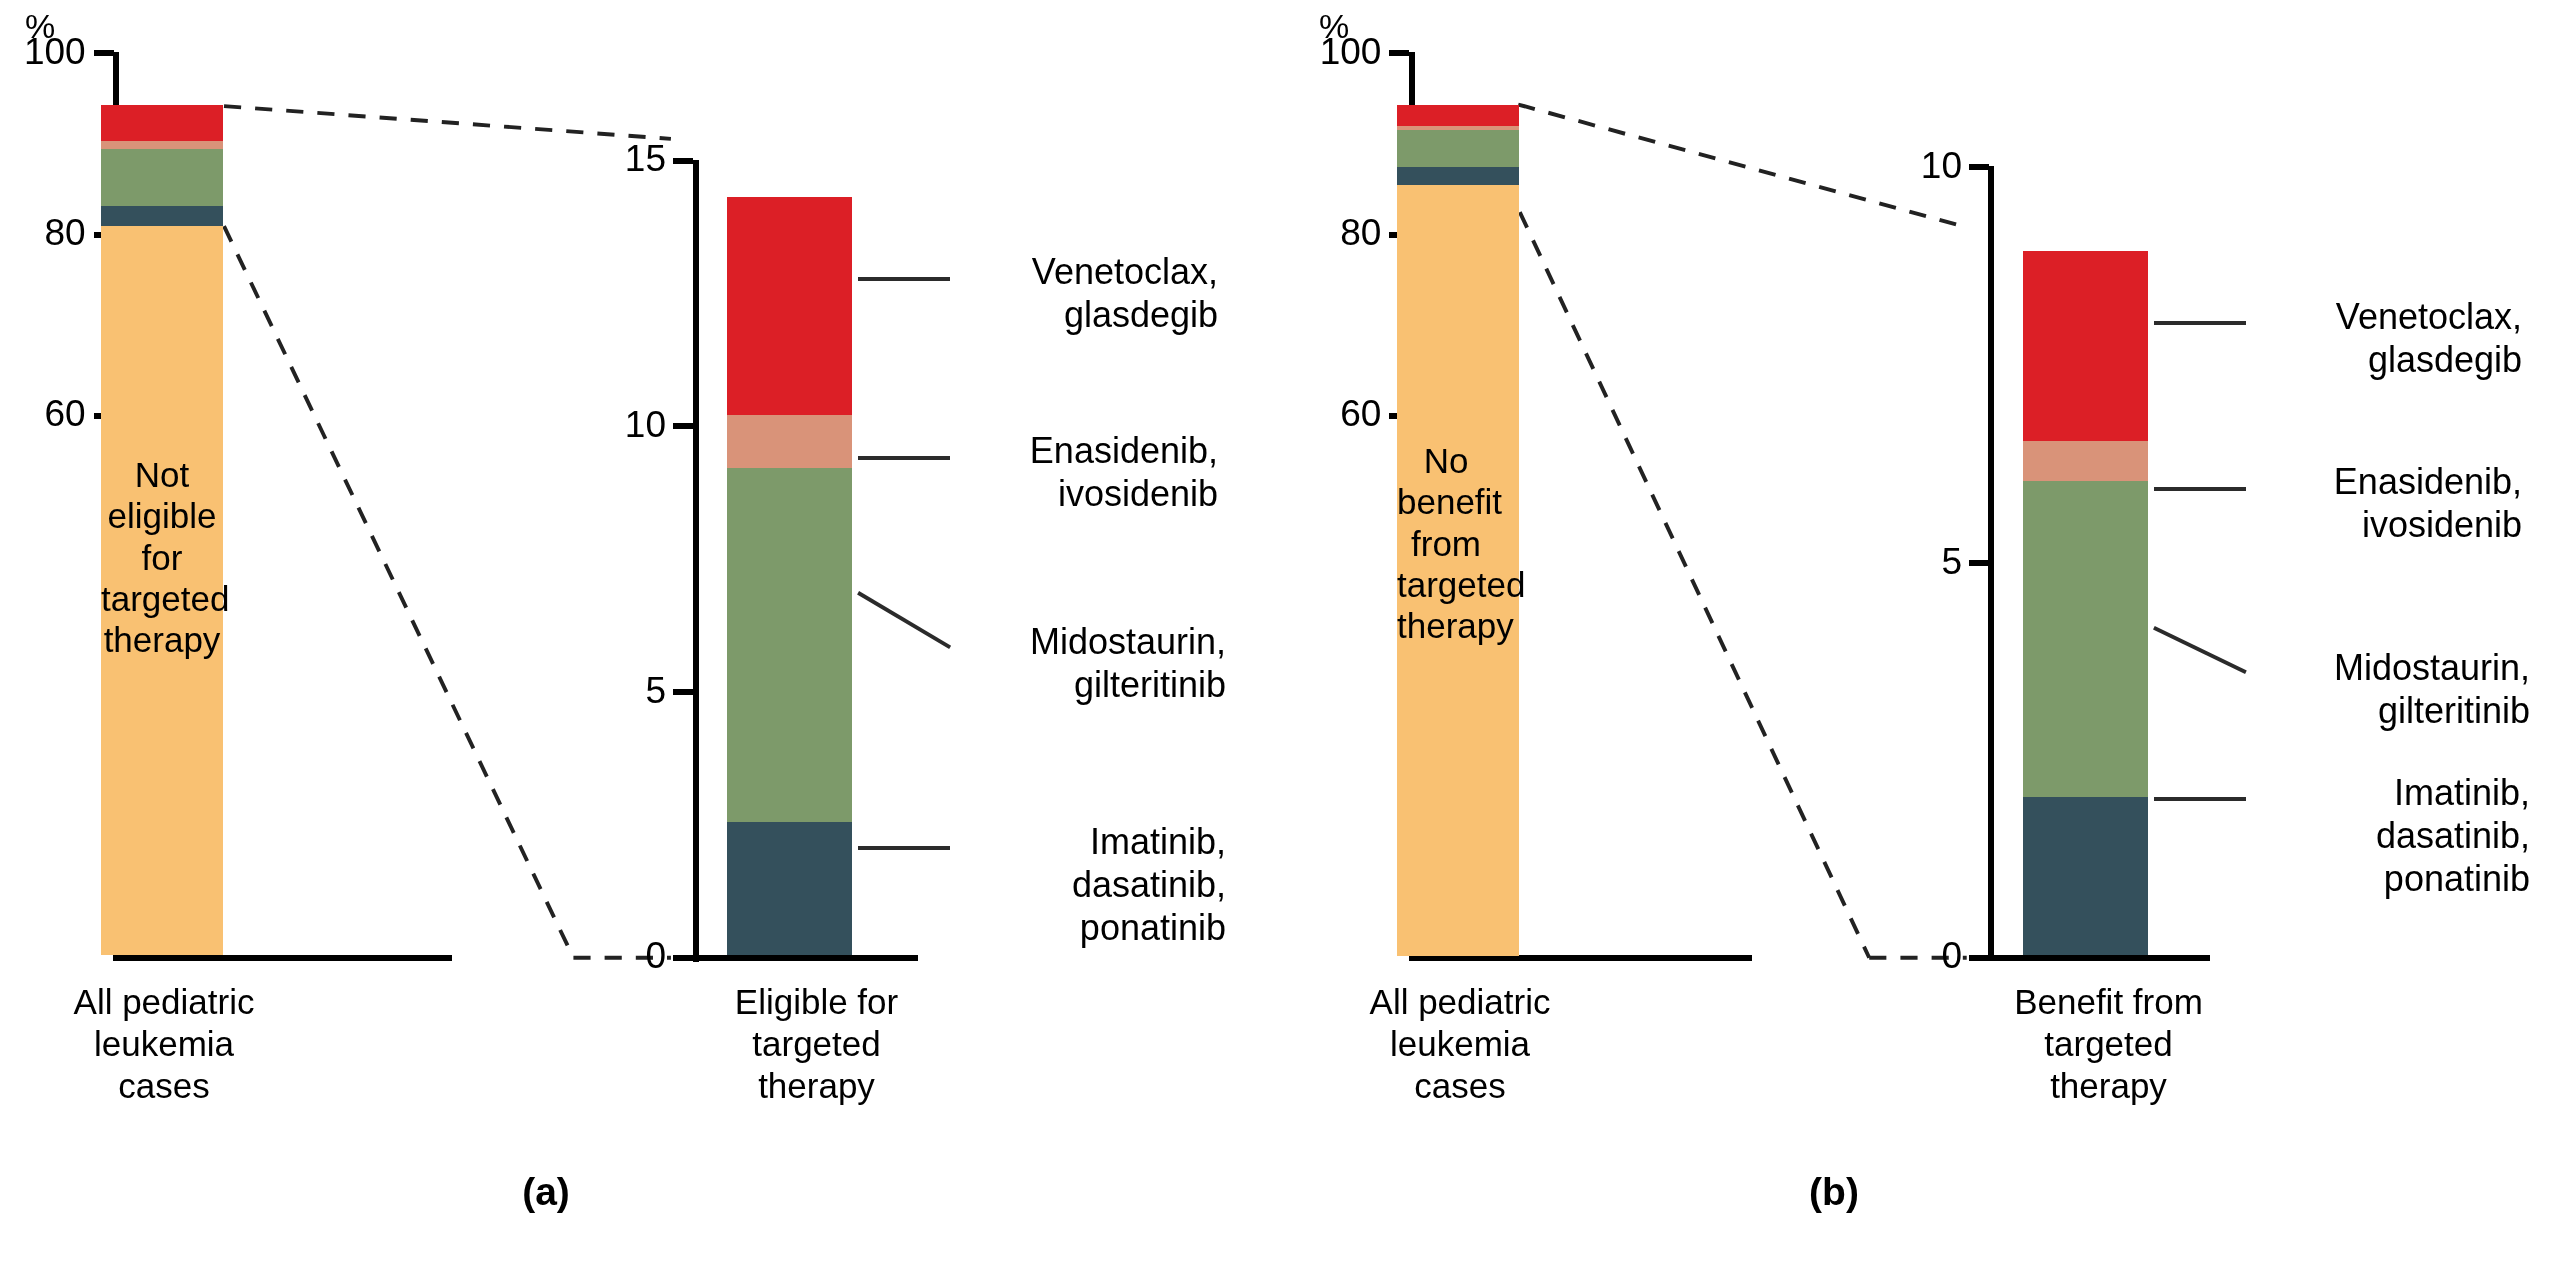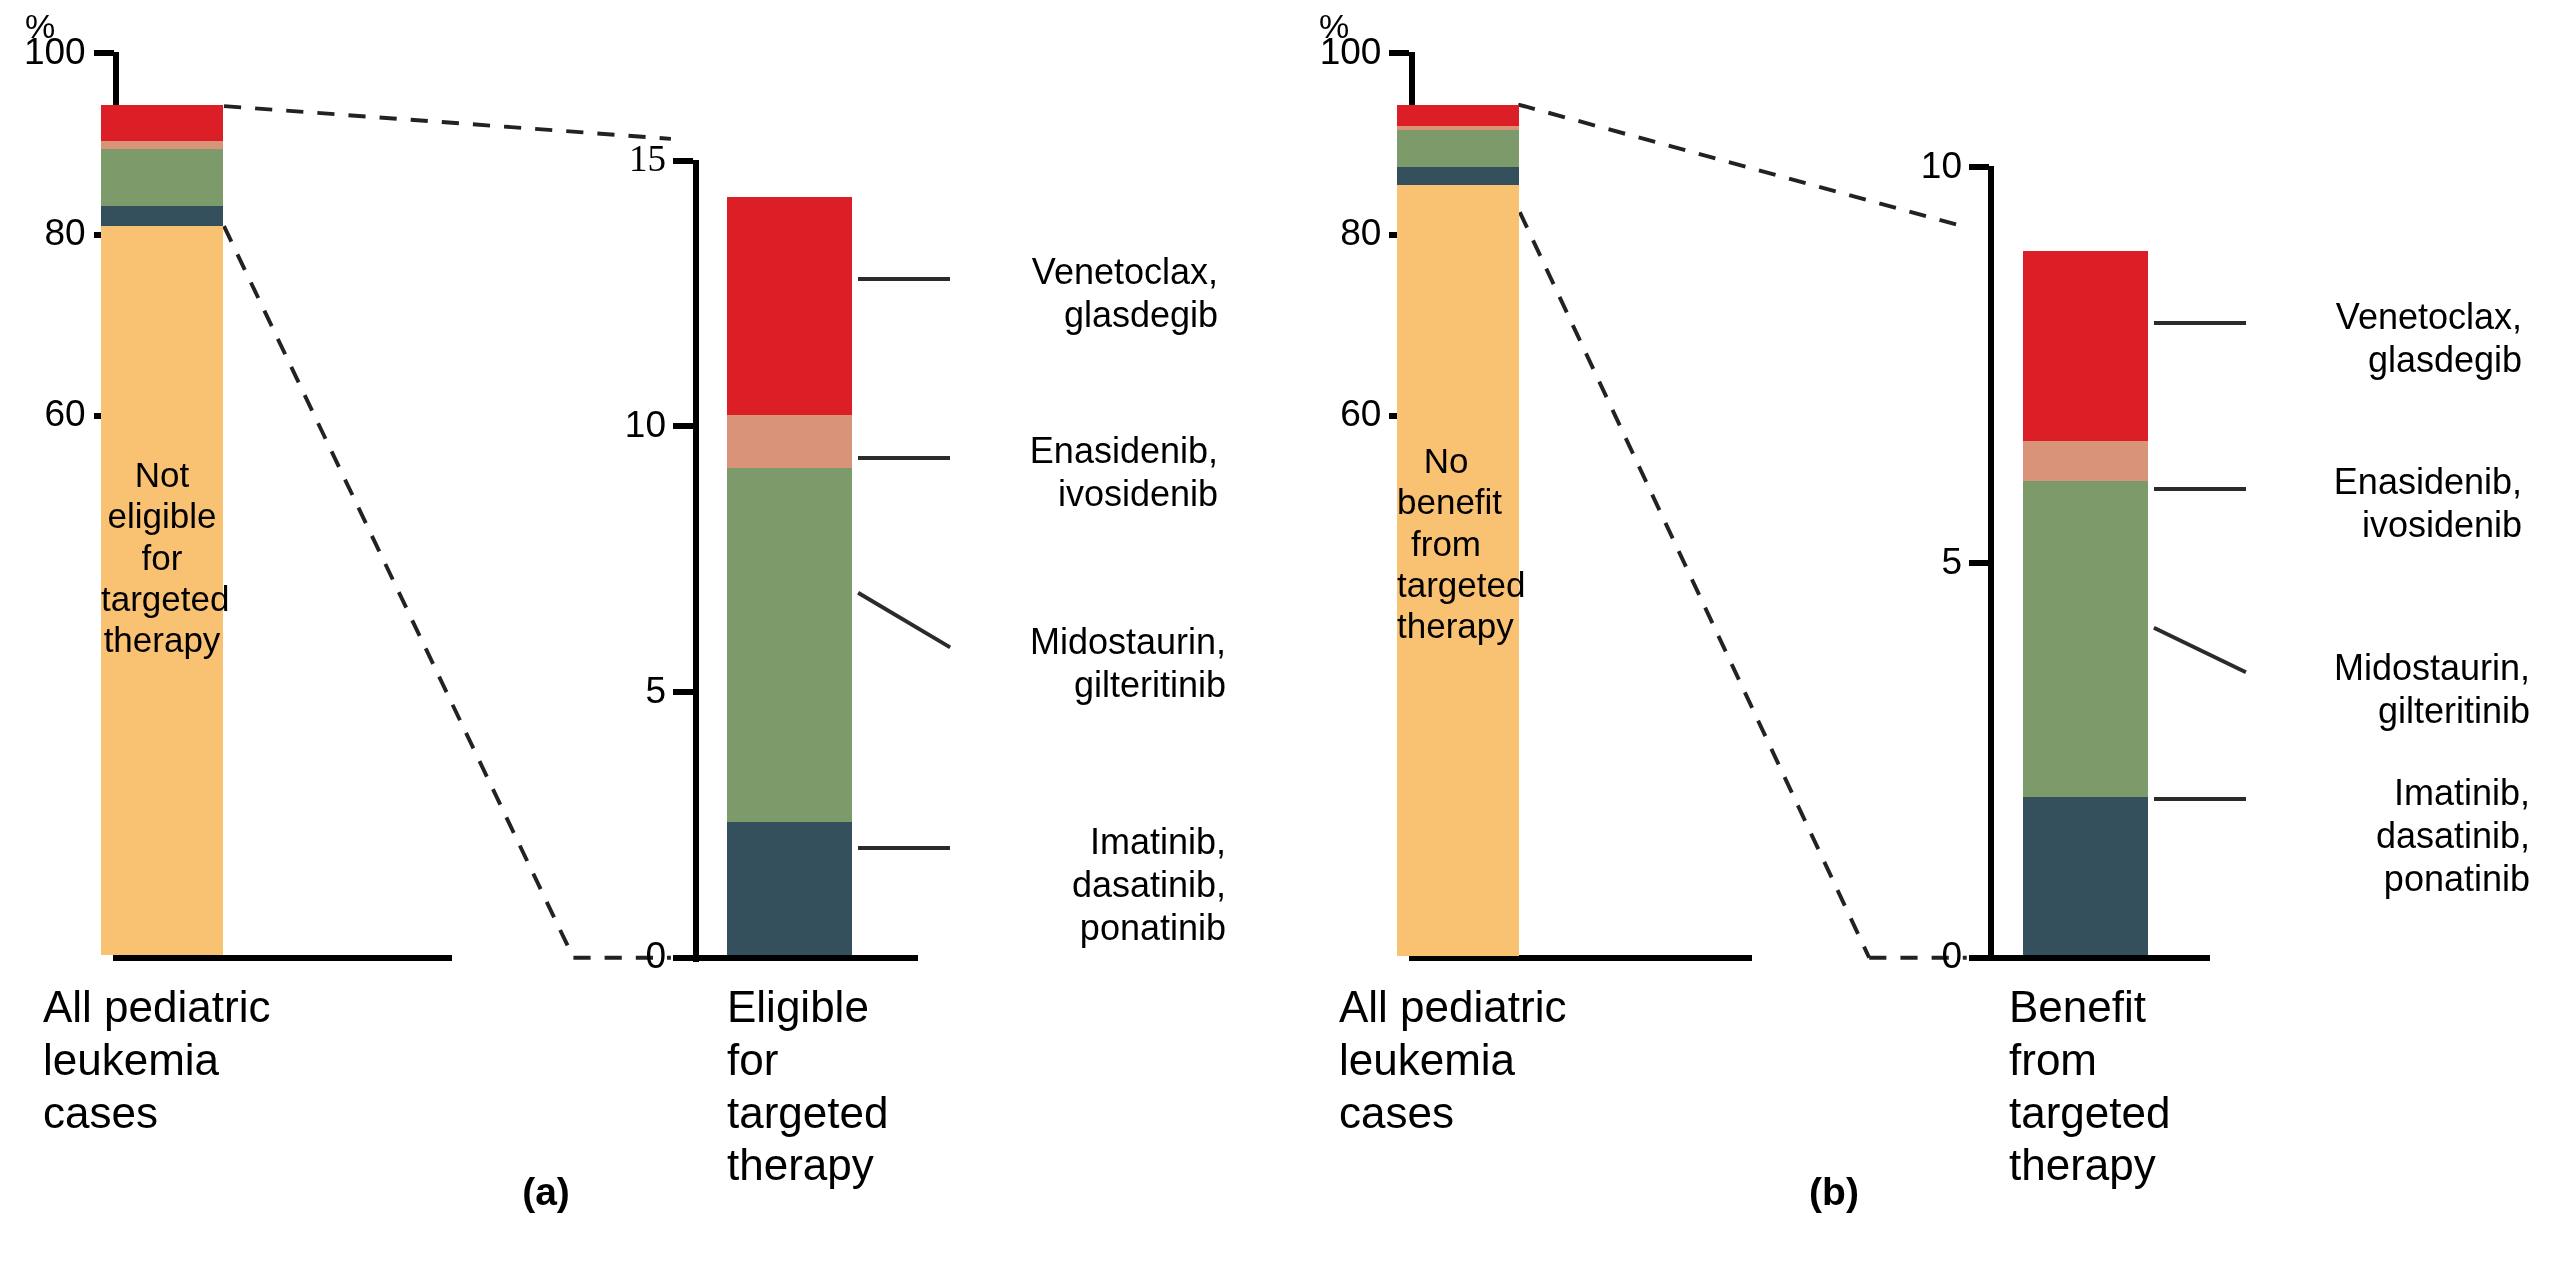--- a/index.html
+++ b/index.html
@@ -18,21 +18,21 @@
   .ticklabel{position:absolute;font-size:37px;line-height:1;text-align:right;white-space:nowrap;}
 
   
   .bar{position:absolute;}
   .seg{position:absolute;left:0;right:0;}
 
   
   .barlabel{position:absolute;font-size:35px;line-height:1.18;text-align:center;white-space:pre-line;}
 
   
-  .catlabel{position:absolute;font-size:44px;line-height:1.2;white-space:pre-line;}
+  .catlabel{position:absolute;font-size:35px;line-height:1.2;text-align:center;white-space:pre-line;}
 
   
   .leader{position:absolute;background:#2b2b2b;height:3.9px;}
   .serieslabel{position:absolute;font-size:36px;line-height:1.2;white-space:pre-line;text-align:right;}
 
   
   .caption{position:absolute;font-size:39px;font-weight:bold;text-align:center;}
 
   svg.overlay{position:absolute;left:0;top:0;width:1288px;height:1283px;pointer-events:none;}
 </style>
@@ -77,21 +77,21 @@
     </div>
 
     <div class="catlabel" style="left:43px;top:981px;width:242px;">All pediatric
 leukemia
 cases</div>
 
     <div class="axis-line vaxis" style="left:693px;top:160px;height:802px;"></div>
     <div class="axis-line baseline" style="left:693px;top:955px;width:225px;"></div>
 
     <div class="tick" style="left:673px;top:158px;"></div>
-    <div class="ticklabel" style="left:569px;top:140px;width:97px;font-family:Liberation Serif, serif;">15</div>
+    <div class="ticklabel" style="left:569px;top:140px;width:97px;">15</div>
 
     <div class="tick" style="left:673px;top:423px;"></div>
     <div class="ticklabel" style="left:569px;top:406px;width:97px;">10</div>
 
     <div class="tick" style="left:673px;top:689px;"></div>
     <div class="ticklabel" style="left:569px;top:672px;width:97px;">5</div>
 
     <div class="tick" style="left:673px;top:955px;"></div>
     <div class="ticklabel" style="left:569px;top:937px;width:97px;">0</div>
 

